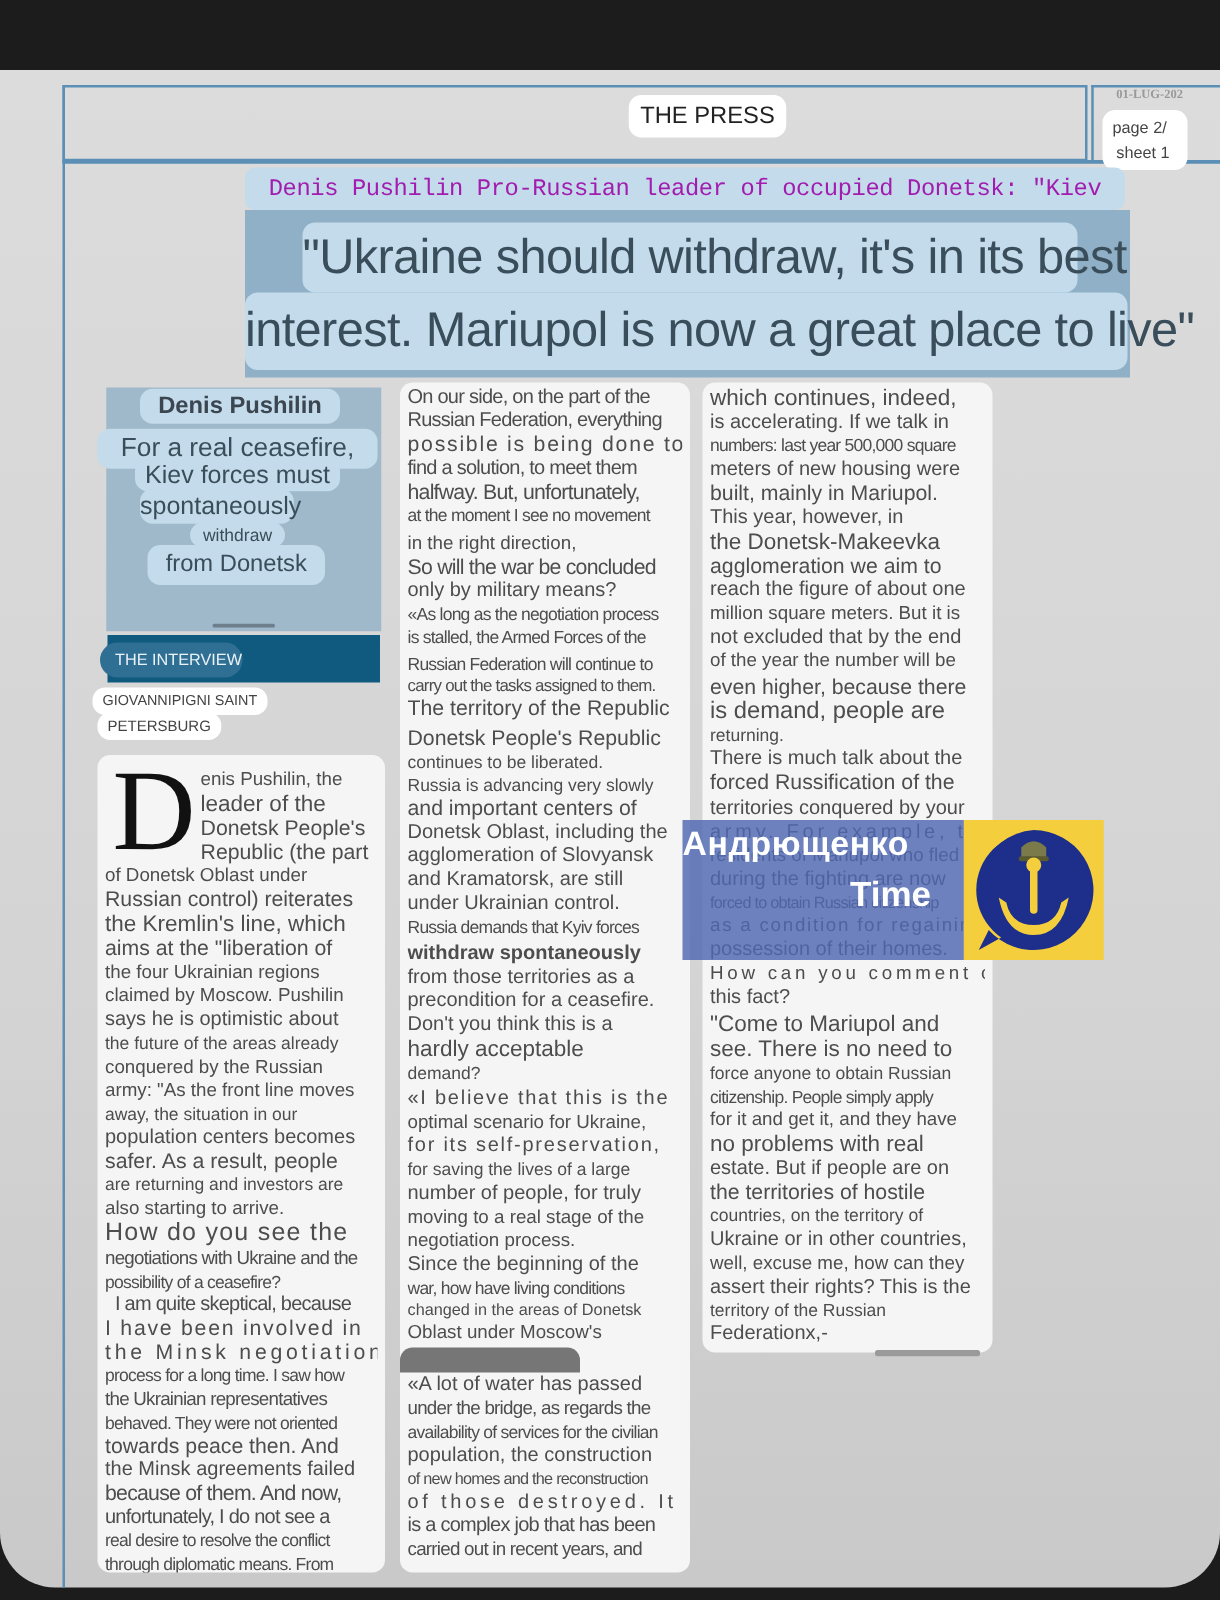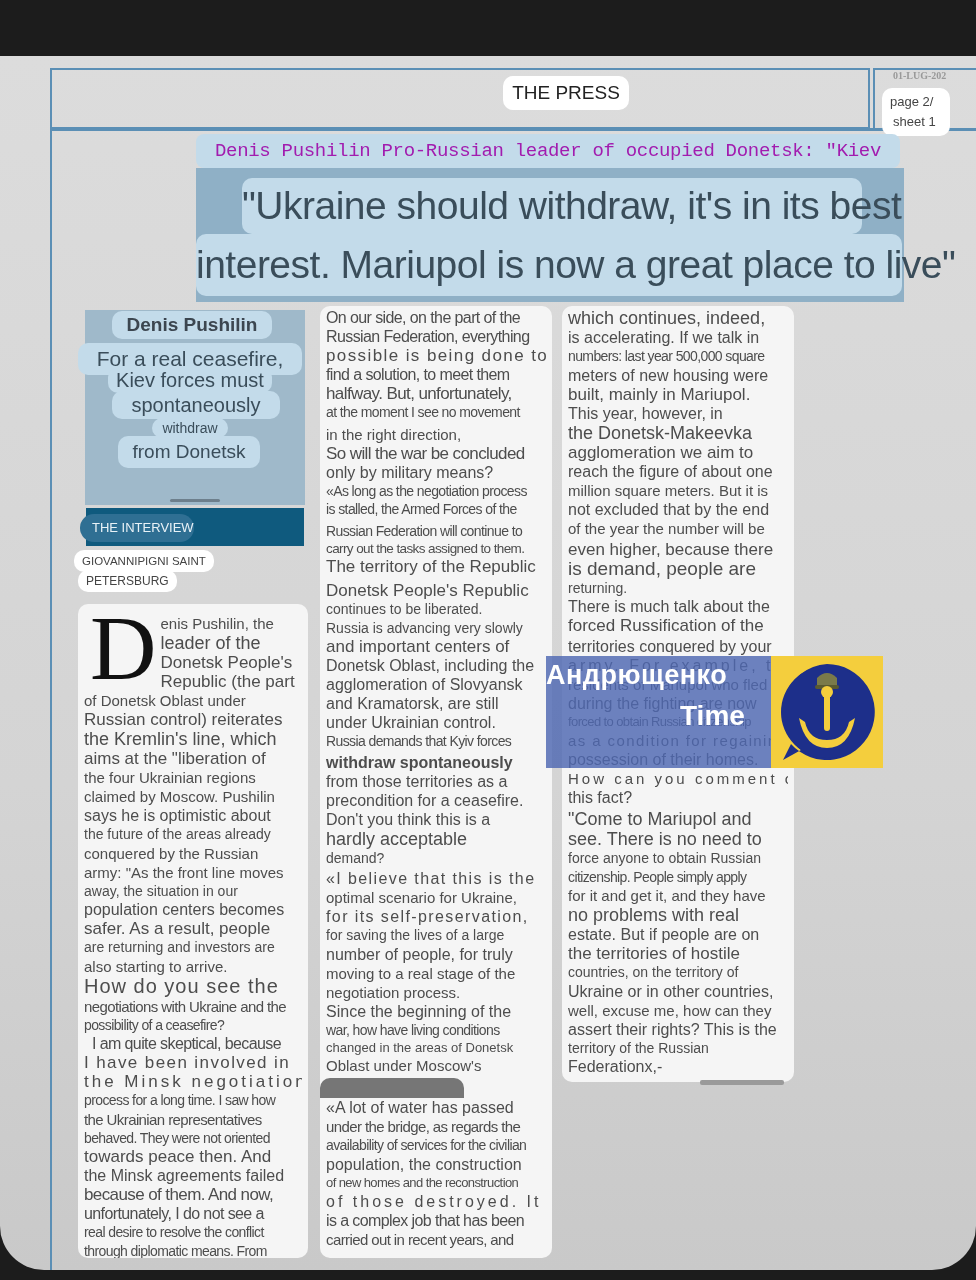--- a/index.html
+++ b/index.html
@@ -62,21 +62,21 @@
       background: #9fb9ca;
     }
     .photo-line { position: absolute; left: 170px; top: 443px; width: 50px; height: 3px; background: #6d7f8c; border-radius: 2px; }
     .photo-chip {
       position: absolute; background: #c3dbea; border-radius: 10px; color: #3a4d5a;
       text-align: center; white-space: nowrap;
     }
     .pc-name { left: 112px; top: 255px; width: 160px; height: 28px; font-size: 19px; font-weight: bold; line-height: 28px; color: #3c4650; }
     .pc1 { left: 78px; top: 287px; width: 224px; height: 32px; font-size: 21px; line-height: 32px; }
     .pc2 { left: 108px; top: 311px; width: 164px; height: 26px; font-size: 20px; line-height: 26px; }
-    .pc3 { left: 112px; top: 335px; width: 168px; height: 28px; font-size: 20px; line-height: 28px; }
+    .pc3 { left: 112px; top: 335px; width: 123px; height: 28px; font-size: 20px; line-height: 28px; }
     .pc4 { left: 152px; top: 362px; width: 76px; height: 20px; font-size: 14px; line-height: 20px; }
     .pc5 { left: 118px; top: 380px; width: 142px; height: 32px; font-size: 19px; line-height: 32px; }
 
     .interview-bar {
       position: absolute; left: 86px; top: 452px; width: 218px; height: 38px; background: #0f5a7e;
     }
     .interview-chip {
       position: absolute; left: 80px; top: 458px; width: 114px; height: 28px;
       background: #2f6f93; border-radius: 14px;
       font-size: 13px; color: #e9f2f7; line-height: 28px; padding-left: 12px;

